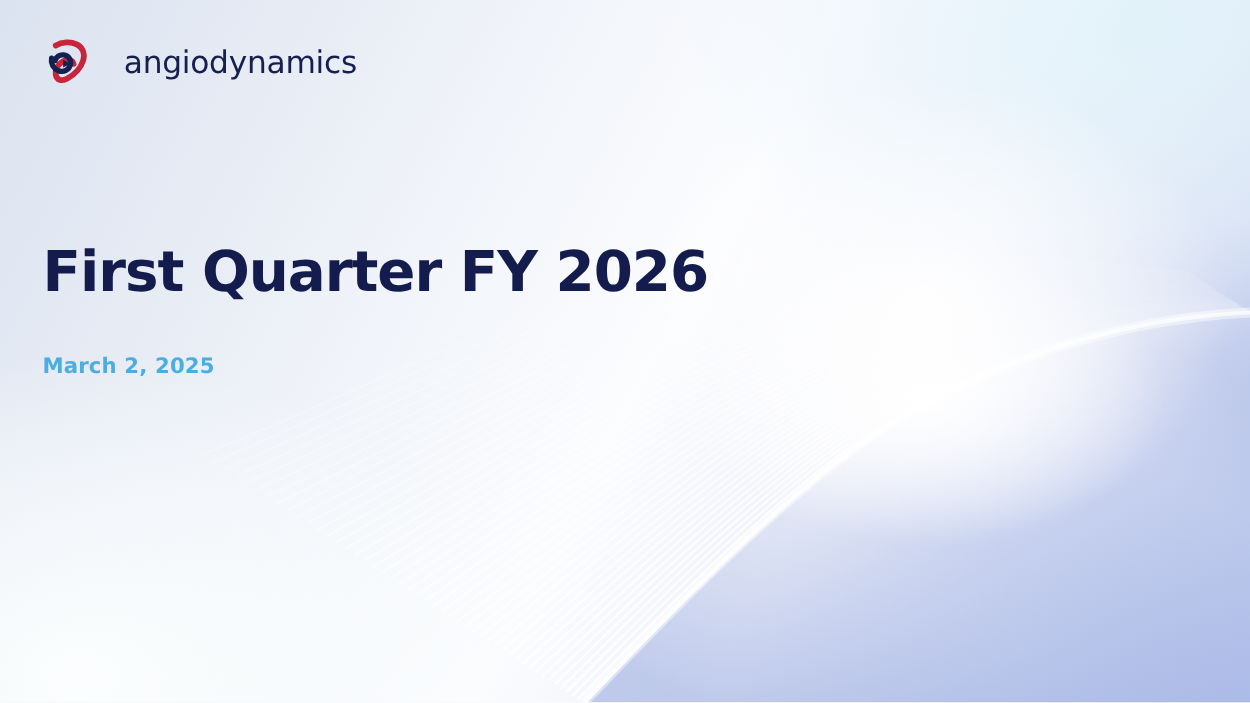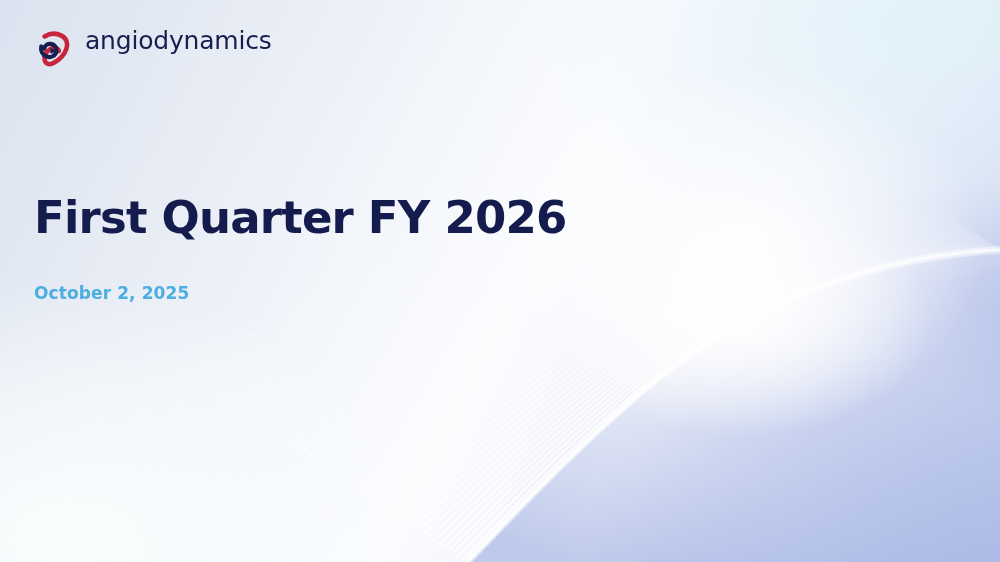--- a/index.html
+++ b/index.html
@@ -77,21 +77,22 @@
     height: 562px;
     pointer-events: none;
   }
 
   
   #logo {
     position: absolute;
     left: 32px;
     top: 28px;
     display: flex;
-    gap: 11px;
+    align-items: center;
+    gap: 25px;
   }
 
   #logo-mark {
     width: 42px;
     height: 42px;
     display: block;
   }
 
   #logo-wordmark {
     font-family: "DejaVu Sans", sans-serif;
@@ -273,16 +274,16 @@
                C 60 47, 54 39, 45 38
                C 37 37, 30 42, 29 49" fill="none" stroke="#152050" stroke-width="10" stroke-linecap="round" stroke-linejoin="round"></path>
 
       <path d="M 44 47 L 58 55 L 44 62 Z" fill="#152050"></path>
     </svg>
     <span id="logo-wordmark">angiodynamics</span>
   </div>
 
   <div id="titles">
     <h1 id="title-line-1">First Quarter FY 2026</h1>
-    <p id="subtitle-date">October 2, 2025</p>
+    <p id="subtitle-date">March 2, 2025</p>
   </div>
 
 </div>
 
 </body></html>

